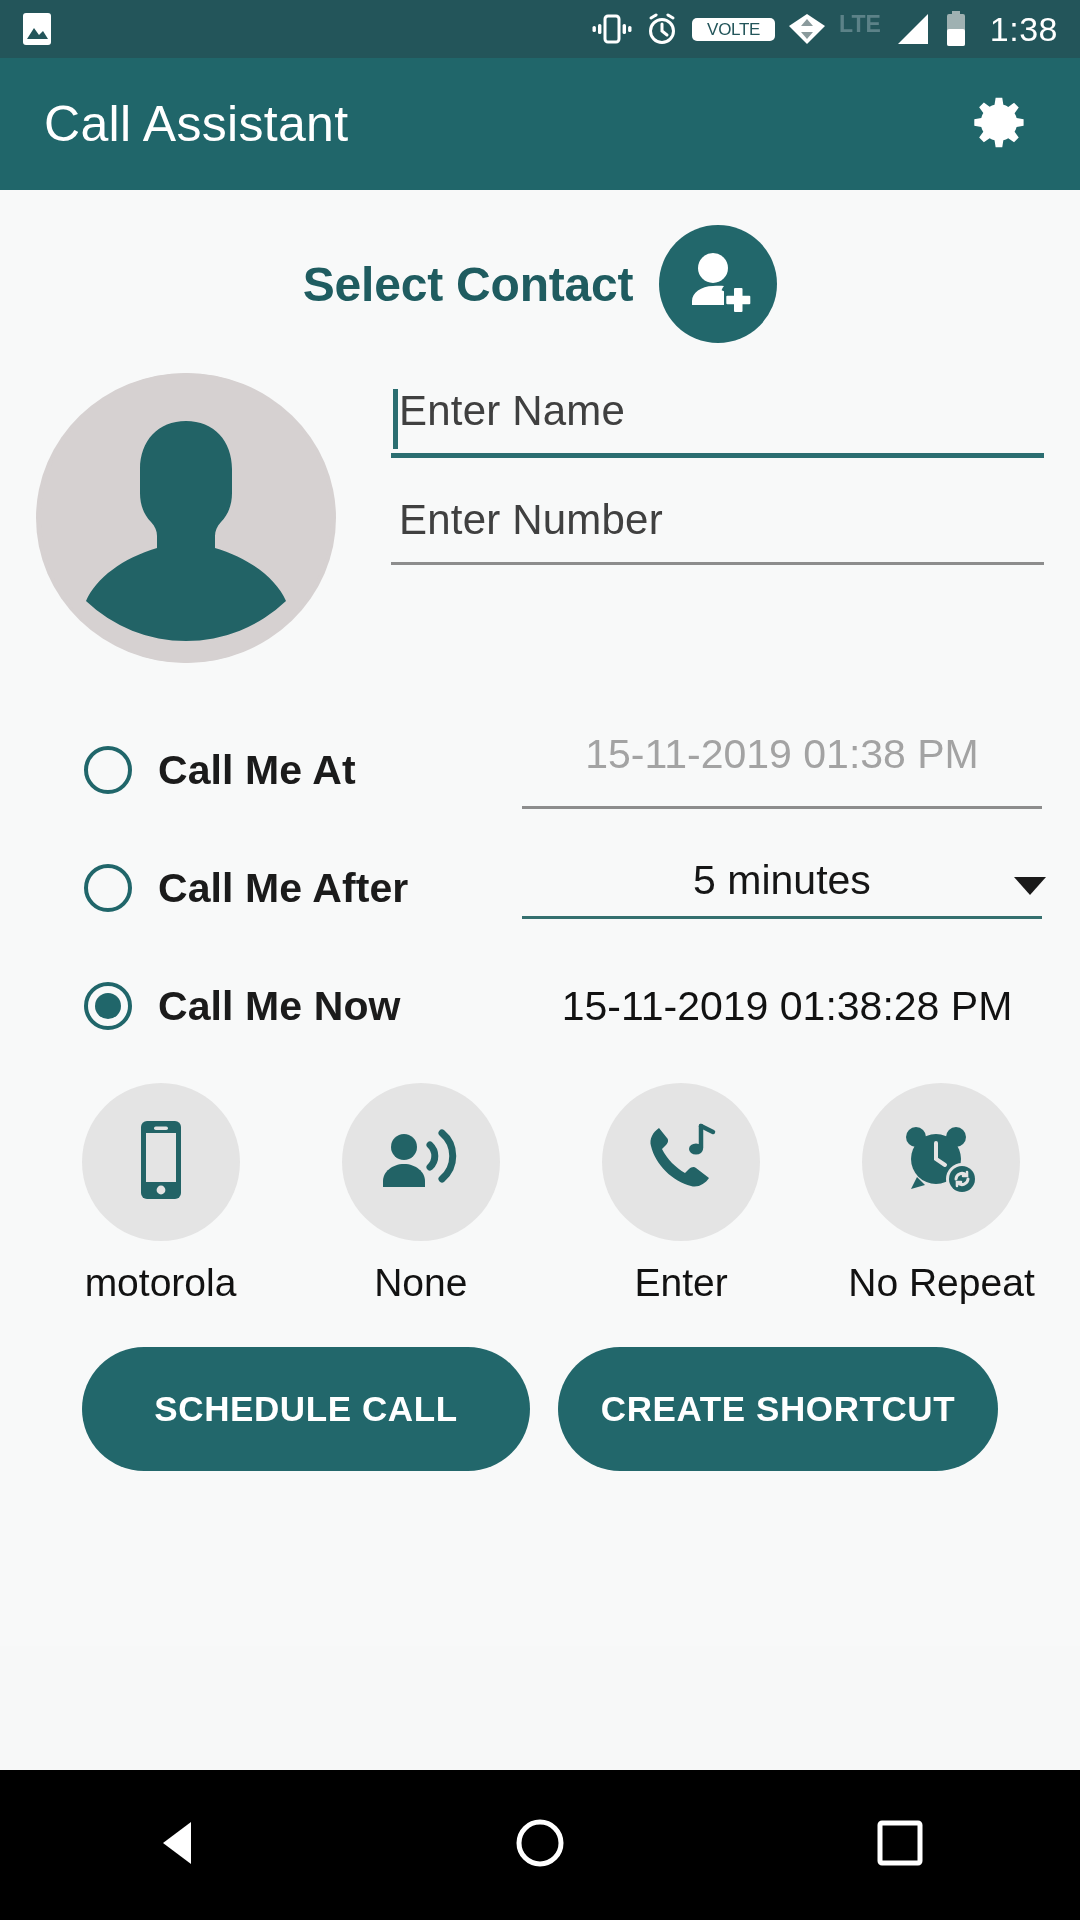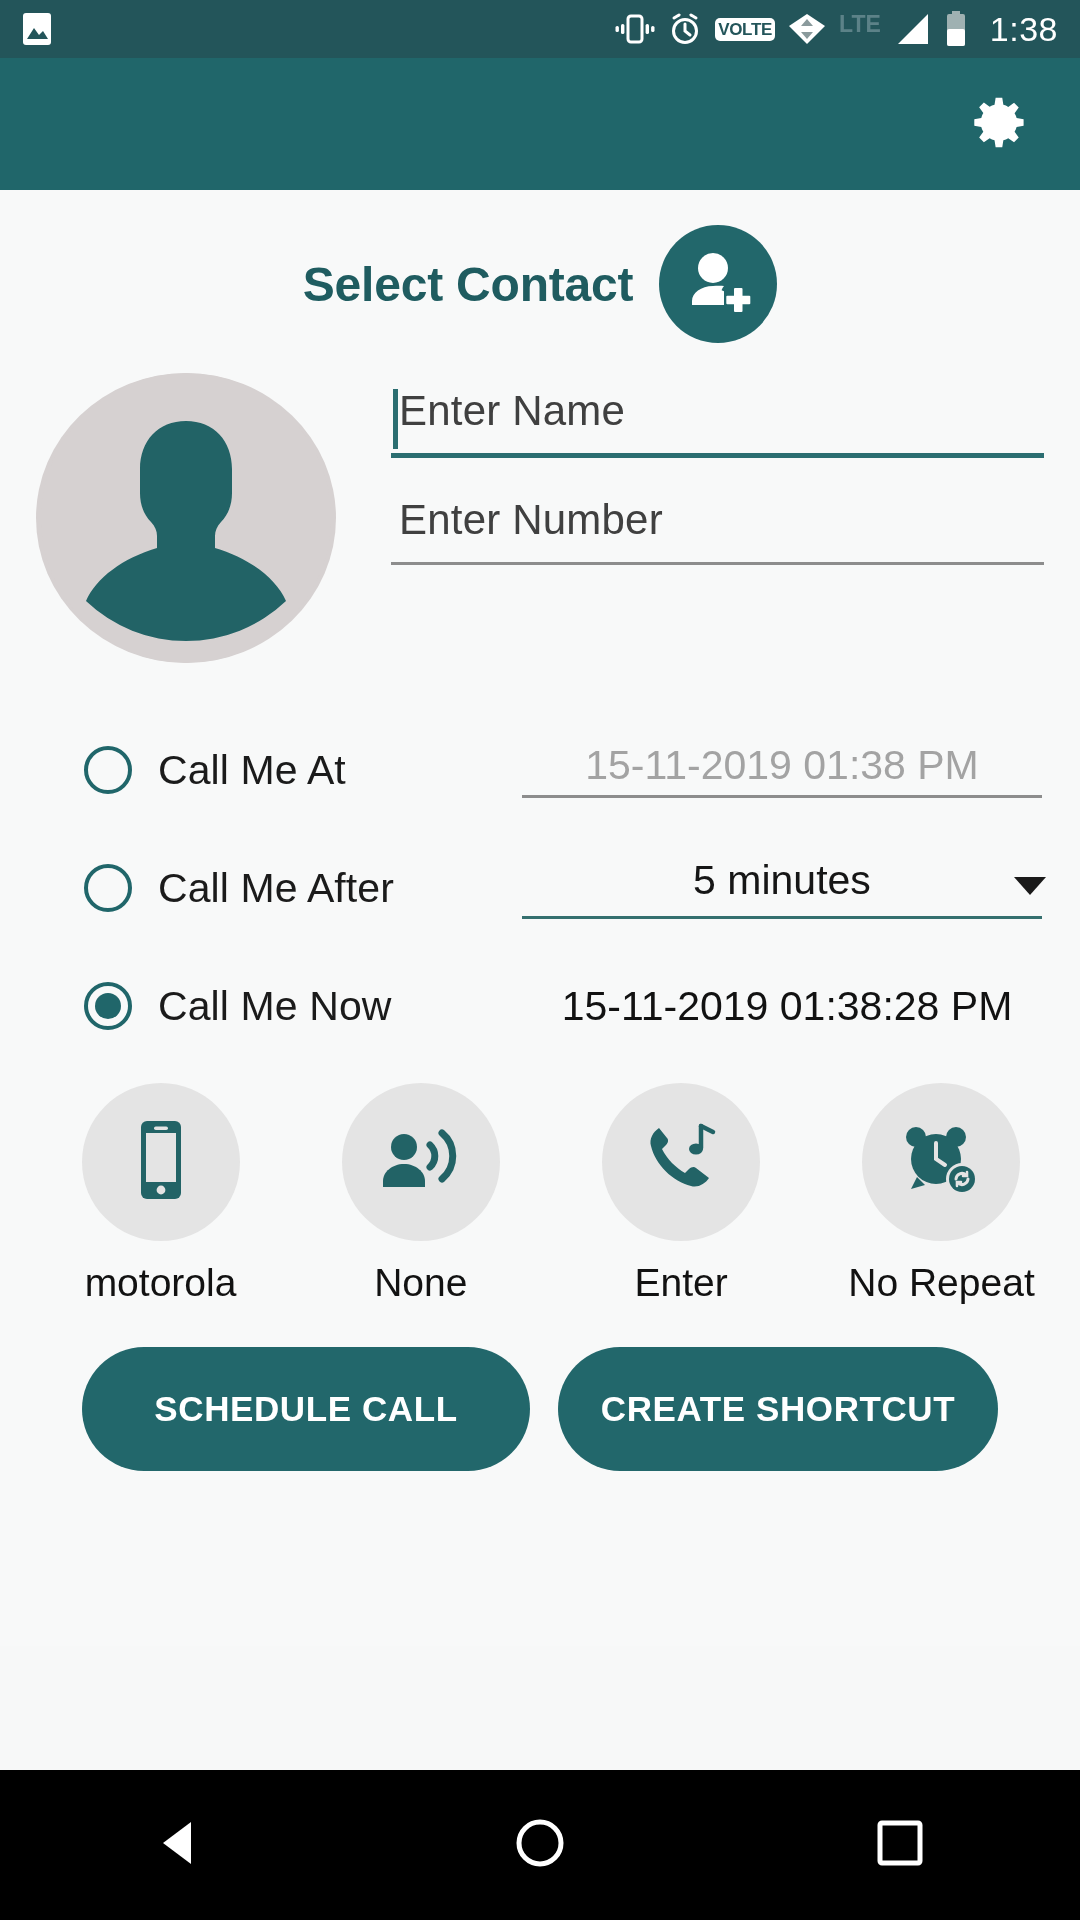--- a/index.html
+++ b/index.html
@@ -18,22 +18,22 @@
     display:flex; align-items:center; padding:0 22px;
   }
   .sb-left{ display:flex; align-items:center; gap:10px; }
   .sb-right{ margin-left:auto; display:flex; align-items:center; gap:13px; }
   .sb-ico{ display:flex; align-items:center; justify-content:center; }
   .sb-clock{
     color:#ffffff; font-size:34px; font-weight:400; letter-spacing:.5px;
     margin-left:10px; line-height:1;
   }
   .volte-box{
-    background:#ffffff; color:#23555a; font-size:17px; font-weight:700;
-    border-radius:5px; padding:3px 3px; line-height:1; letter-spacing:-.3px;
+    background:#ffffff; color:#23555a; font-size:17px; font-weight:400;
+    border-radius:5px; padding:3px 15px; line-height:1; letter-spacing:-.3px;
   }
   .lte-txt{ color:#5c8288; font-size:23px; font-weight:700; line-height:1; margin-bottom:10px;}
 
   
   .appbar{
     position:absolute; top:58px; left:0; width:1080px; height:132px;
     background:#20666a;
     display:flex; align-items:center; padding:0 44px;
   }
   .app-title{
@@ -79,23 +79,24 @@
   .radio-row{ display:flex; align-items:center; height:118px; }
   .radio{
     width:48px; height:48px; border-radius:50%;
     border:4px solid #20666a; flex:0 0 auto;
     display:flex; align-items:center; justify-content:center;
   }
   .radio .dot{ width:26px; height:26px; border-radius:50%; background:#20666a; }
   .radio-label{
     font-size:41px; color:#1b1b1b; margin-left:26px; letter-spacing:.1px;
     white-space:nowrap;
+    font-weight:bold;
   }
   .radio-value{ margin-left:auto; width:520px; margin-right:38px; }
-  .dt-text{ font-size:41px; color:#a3a3a3; padding-bottom:6px; text-align:center; }
+  .dt-text{ font-size:41px; color:#a3a3a3; padding-bottom:28px; text-align:center; }
   .dt-underline{ height:3px; background:#8d8d8d; width:100%; }
 
   .sel-wrap{ position:relative; }
   .sel-text{ font-size:41px; color:#161616; padding-bottom:12px; text-align:center; }
   .sel-underline{ height:3px; background:#35706f; width:100%; }
   .sel-arrow{
     position:absolute; right:-4px; bottom:24px;
     width:0;height:0;border-left:16px solid transparent;border-right:16px solid transparent;
     border-top:18px solid #1a1a1a;
   }
@@ -182,20 +183,21 @@
           <rect x="7" y="0" width="8" height="4" fill="#9fb1b2"></rect>
           <rect x="2" y="3" width="18" height="32" rx="2" fill="#9fb1b2"></rect>
           <rect x="2" y="18" width="18" height="17" rx="2" fill="#ffffff"></rect>
         </svg>
       </span>
       <span class="sb-clock">1:38</span>
     </div>
   </div>
 
   <div class="appbar">
+    <span class="app-title">Call Assistant</span>
     <span class="gear-btn">
       <span>
         <svg width="62" height="62" viewBox="0 0 62 62">
           <path fill="#fff" d="M31 21.5a9.5 9.5 0 100 19 9.5 9.5 0 000-19zm0 14.5a5 5 0 110-10 5 5 0 010 10z"></path>
           <path fill="#fff" d="M55 34.6v-7.2l-7.6-1.2a17.6 17.6 0 00-2.2-5.3l4.5-6.3-5.1-5.1-6.3 4.5c-1.6-1-3.4-1.7-5.3-2.2L31.8 4h-7.2l-1.2 7.6c-1.9.5-3.7 1.2-5.3 2.2l-6.3-4.5-5.1 5.1 4.5 6.3c-1 1.6-1.7 3.4-2.2 5.3L1.4 27.4v7.2l7.6 1.2c.5 1.9 1.2 3.7 2.2 5.3l-4.5 6.3 5.1 5.1 6.3-4.5c1.6 1 3.4 1.7 5.3 2.2l1.2 7.6h7.2l1.2-7.6c1.9-.5 3.7-1.2 5.3-2.2l6.3 4.5 5.1-5.1-4.5-6.3c1-1.6 1.7-3.4 2.2-5.3L55 34.6z" transform="translate(3 3) scale(0.92)"></path>
         </svg>
       </span>
     </span>
   </div>
 

